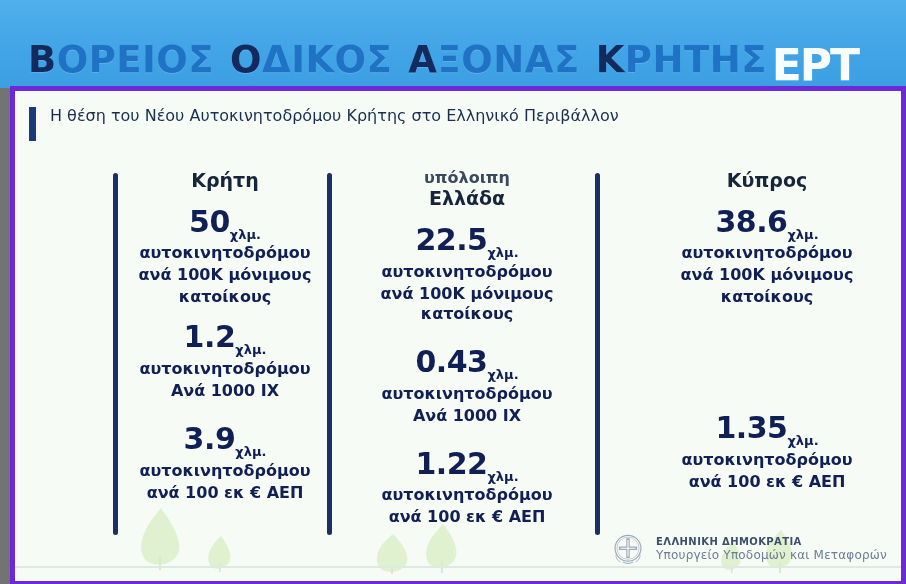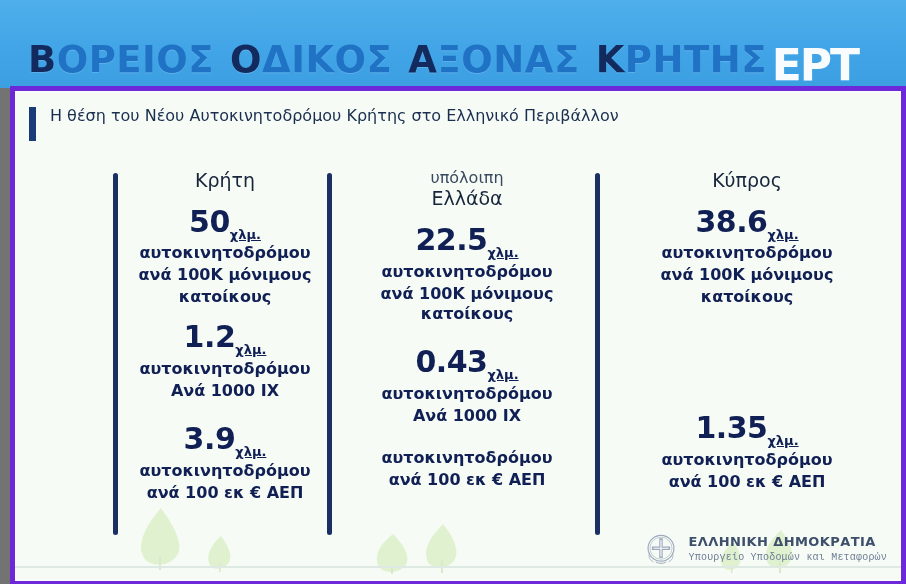--- a/index.html
+++ b/index.html
@@ -118,21 +118,21 @@
     border-radius: 3px;
   }
   .col {
     position: absolute;
     top: 0;
     text-align: center;
     color: #12265c;
   }
   .col-head {
     font-size: 19px;
-    font-weight: normal;
+    font-weight: bold;
     color: #16253a;
     line-height: 1.15;
   }
   .col-head .small {
     display: block;
     font-size: 16px;
     color: #3a4a5e;
     margin-bottom: 1px;
   }
   .metric {
@@ -143,21 +143,20 @@
     font-weight: bold;
     color: #101f54;
     letter-spacing: -0.5px;
     line-height: 1.05;
   }
   .metric .unit {
     font-size: 13px;
     font-weight: bold;
     vertical-align: sub;
     letter-spacing: 0;
-    text-decoration: underline;
   }
   .metric .desc {
     font-size: 16px;
     font-weight: bold;
     color: #101f54;
     line-height: 1.25;
     margin-top: 2px;
   }
   .metric.spaced {
     margin-top: 22px;
@@ -198,34 +197,33 @@
     flex: none;
     margin-right: 9px;
     opacity: 0.85;
   }
   .gov-text {
     display: flex;
     flex-direction: column;
     justify-content: center;
   }
   .gov-title {
-    font-size: 13px;
+    font-size: 10px;
     font-weight: bold;
     letter-spacing: 0.4px;
     color: #3e4f6b;
     line-height: 1.3;
     white-space: nowrap;
   }
   .gov-sub {
-    font-size: 10px;
+    font-size: 12px;
     color: #6d7d94;
     letter-spacing: 0.2px;
     line-height: 1.3;
     white-space: nowrap;
-    font-family: Liberation Mono, monospace;
   }
 </style>
 </head>
 <body>
 
 <div id="slide">
 
   <div class="header-band">
     <div class="title">
       <span class="word"><span class="cap">Β</span><span>ΟΡΕΙΟΣ</span></span><span class="word"><span class="cap">Ο</span><span>ΔΙΚΟΣ</span></span><span class="word"><span class="cap">Α</span><span>ΞΟΝΑΣ</span></span><span class="word"><span class="cap">Κ</span><span>ΡΗΤΗΣ</span></span>
@@ -286,26 +284,27 @@
           <div class="desc">ανά 100Κ μόνιμους κατοίκους</div>
         </div>
 
         <div class="metric spaced">
           <div class="value"><span>0.43</span><span class="unit">χλμ.</span></div>
           <div class="desc">αυτοκινητοδρόμου</div>
           <div class="desc">Ανά 1000 ΙΧ</div>
         </div>
 
         <div class="metric spaced">
+          <div class="value"><span>1.22</span><span class="unit">χλμ.</span></div>
           <div class="desc">αυτοκινητοδρόμου</div>
           <div class="desc">ανά 100 εκ € ΑΕΠ</div>
         </div>
       </div>
 
-      <div class="col" style="left:592px; width:280px;">
+      <div class="col" style="left:612px; width:280px;">
         <div class="col-head">
           <span class="small"></span>
           <span>Κύπρος</span>
         </div>
 
         <div class="metric">
           <div class="value"><span>38.6</span><span class="unit">χλμ.</span></div>
           <div class="desc">αυτοκινητοδρόμου</div>
           <div class="desc">ανά 100Κ μόνιμους</div>
           <div class="desc">κατοίκους</div>

